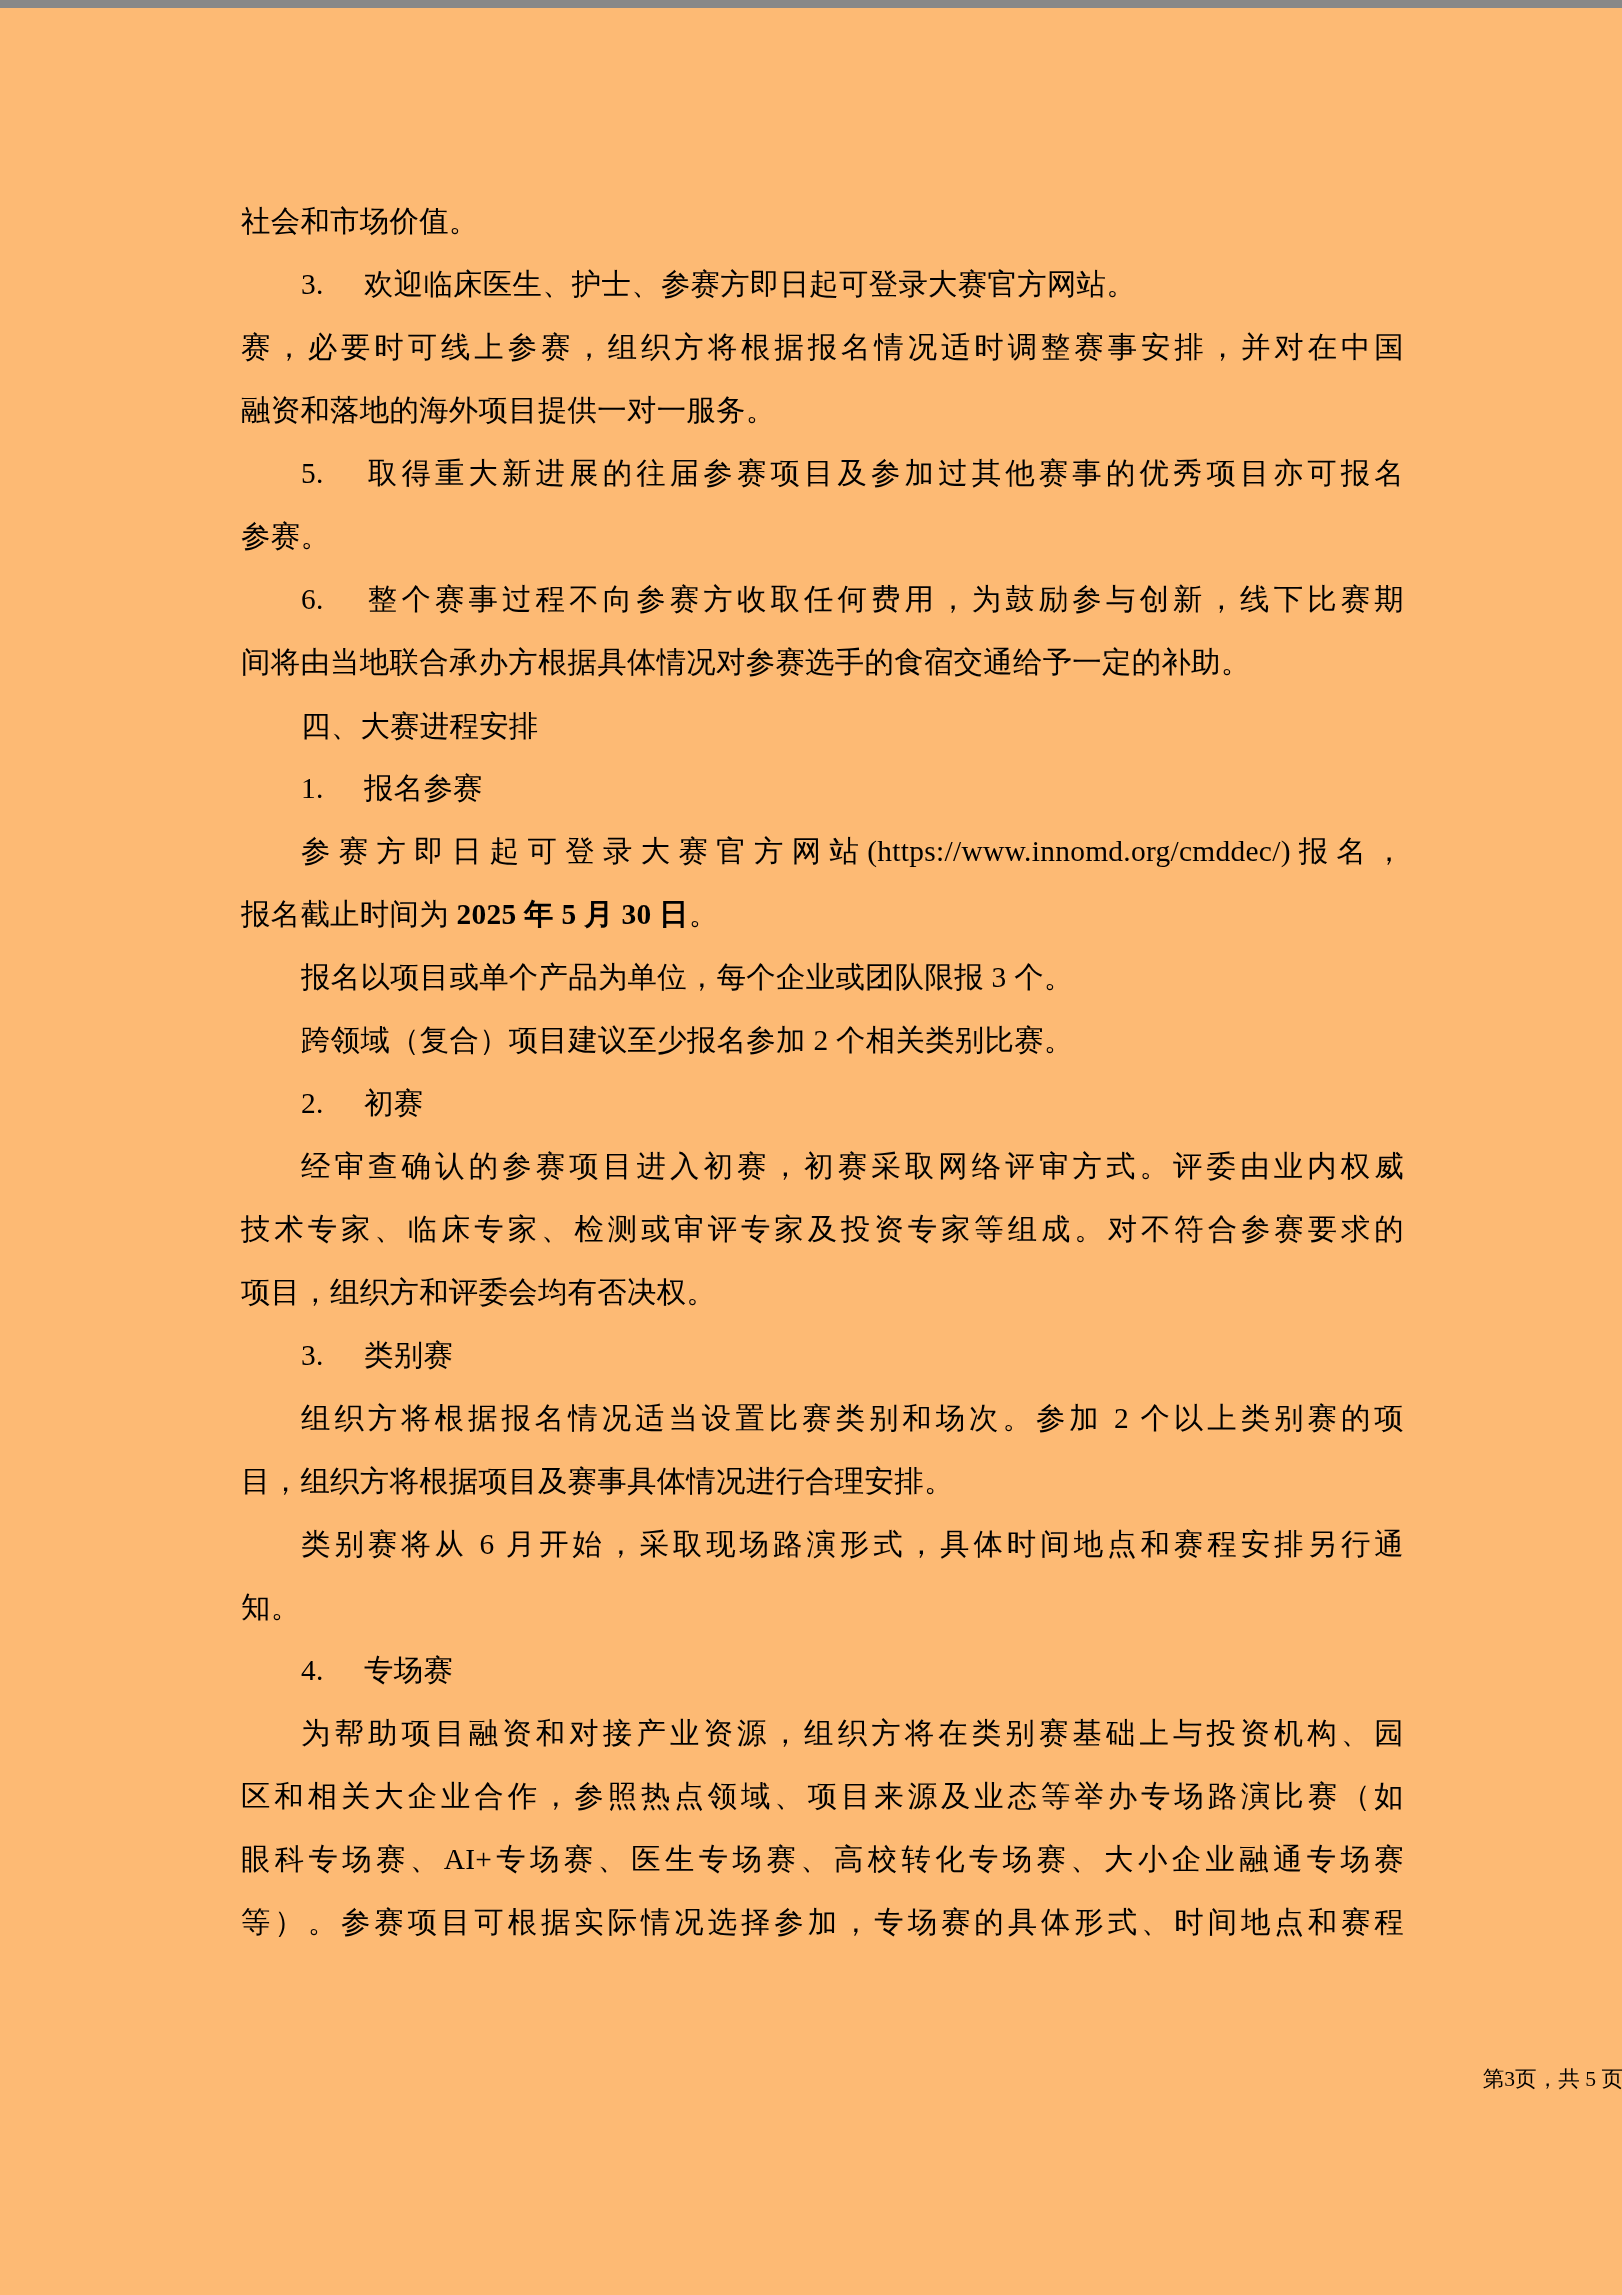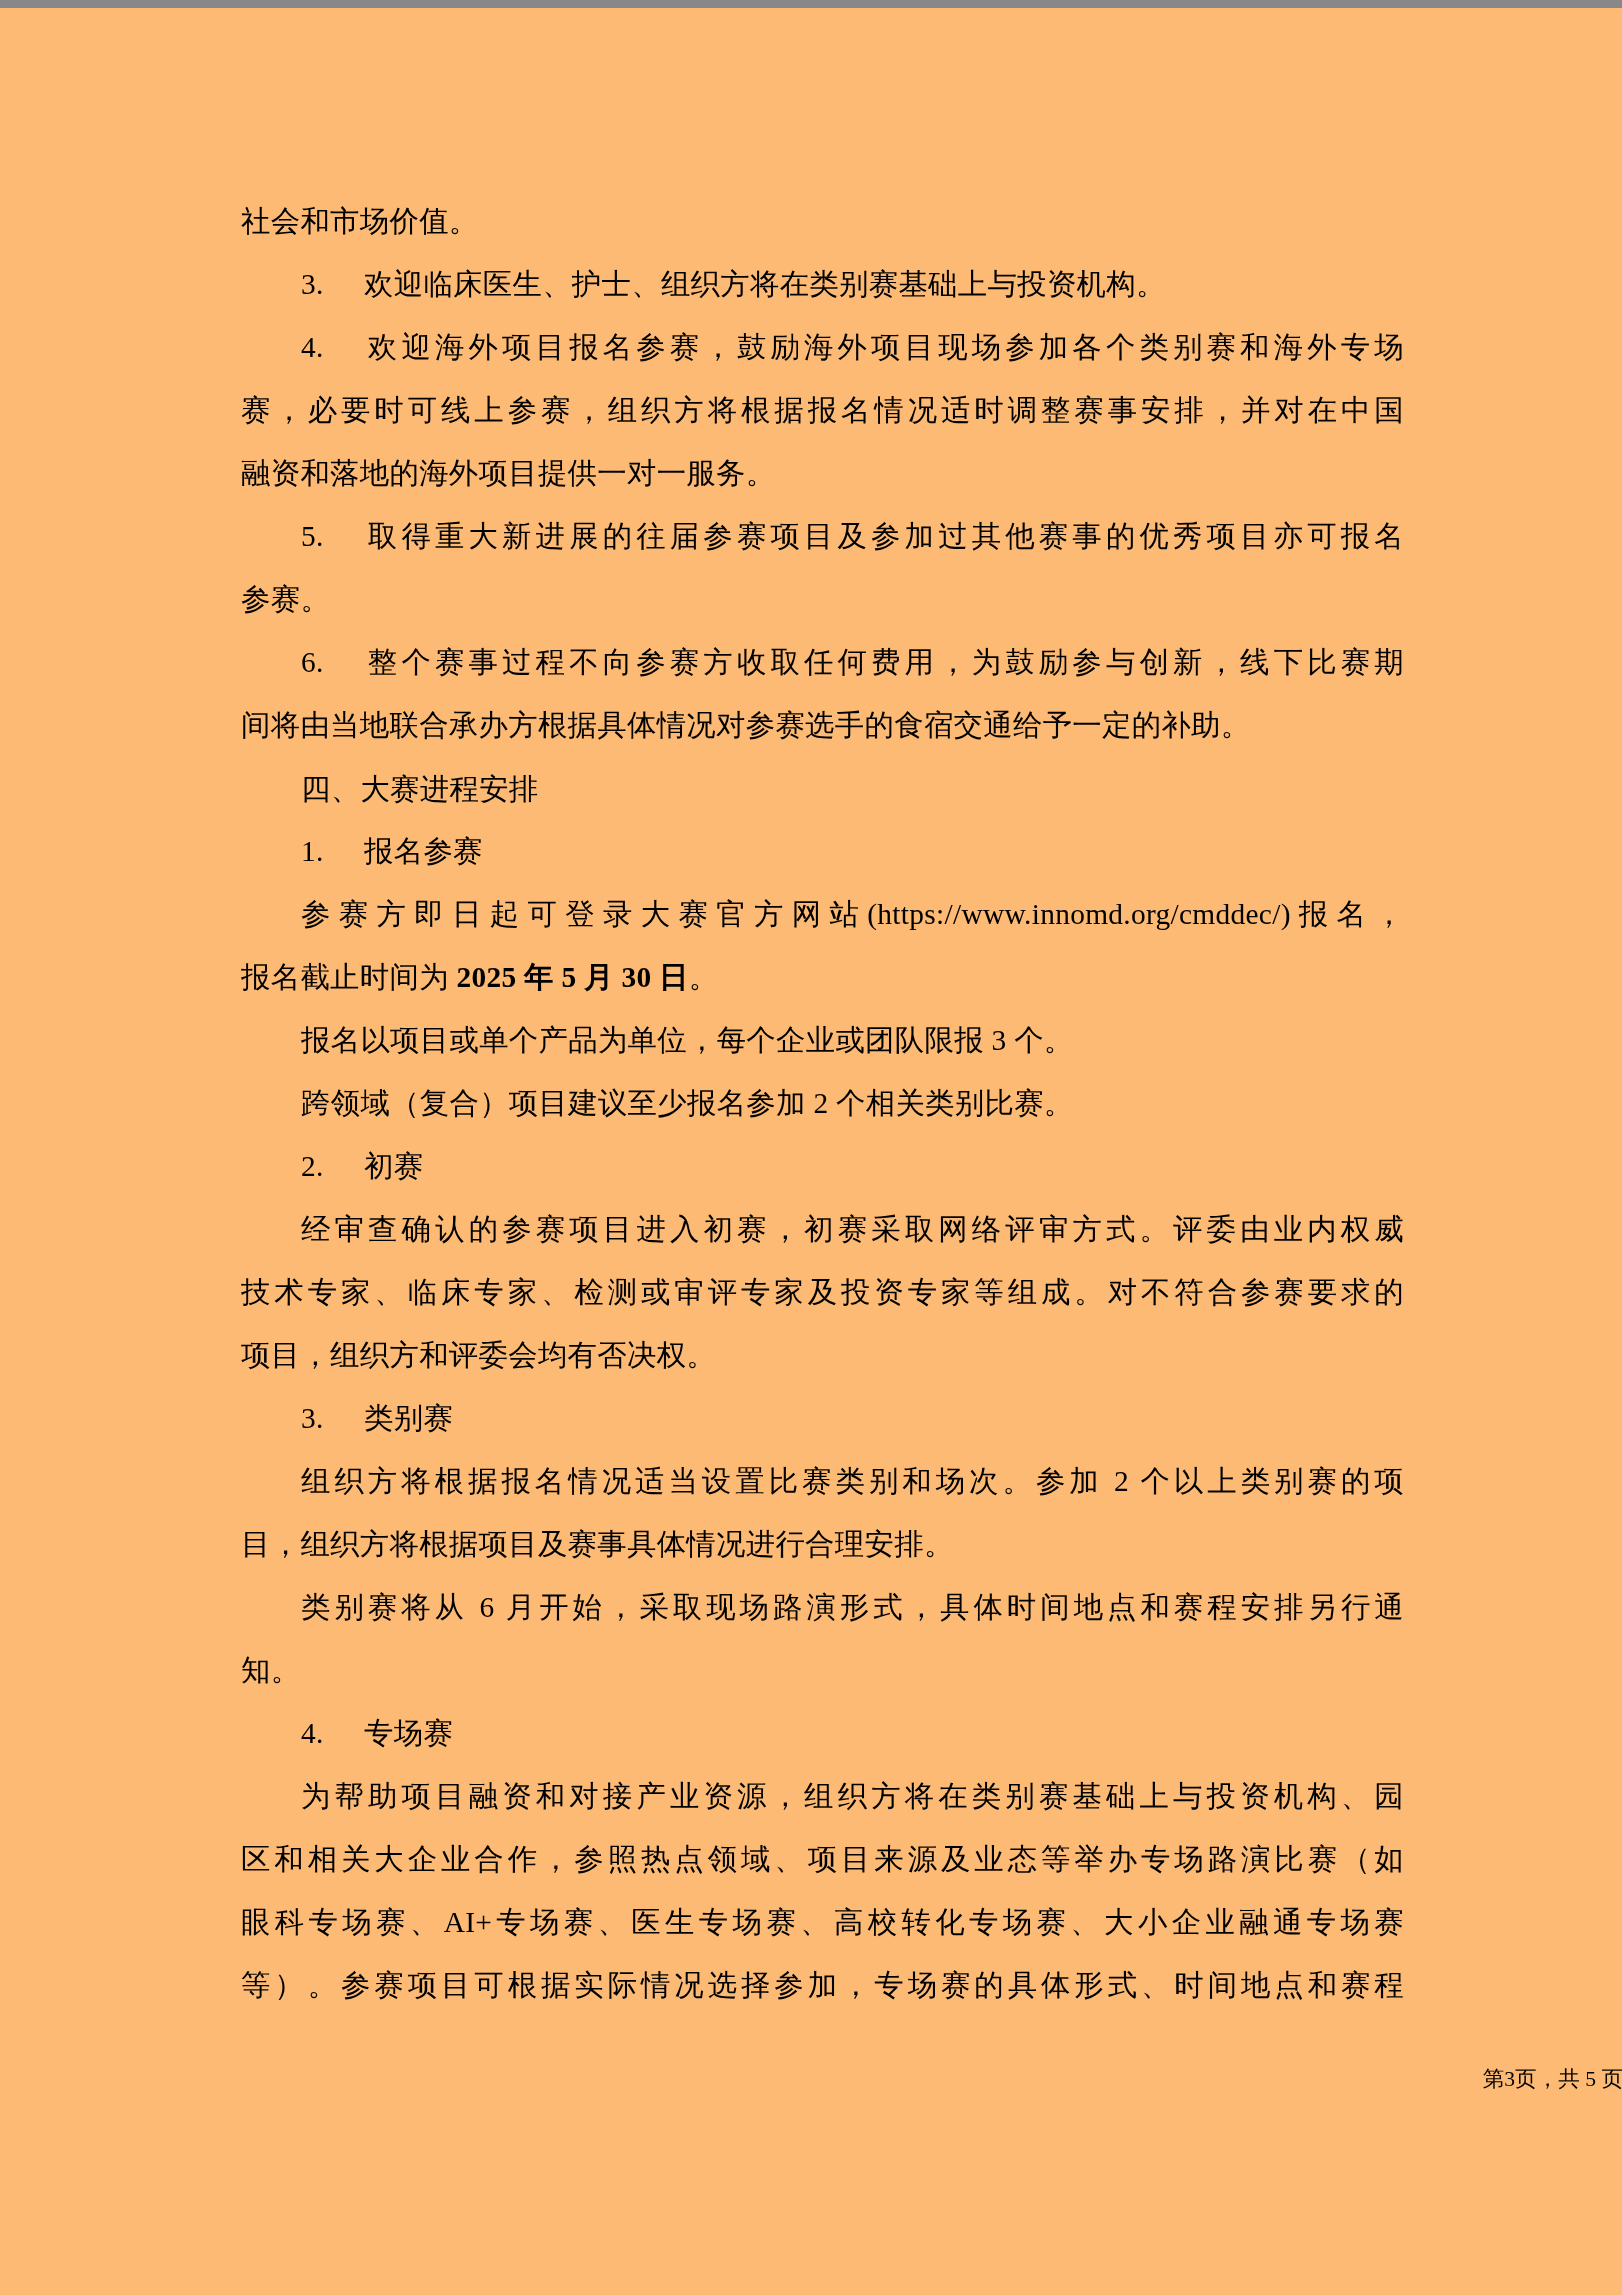--- a/index.html
+++ b/index.html
@@ -57,22 +57,21 @@
     font-size: 21.6px;
     line-height: 63px;
   }
 </style>
 </head>
 <body>
 
 <div class="page">
   <main class="doc-body" id="doc-body">
       <div class="line"><span>社会和市场价值。</span></div>
-      <div class="line ind"><span class="num">3.</span><span>欢迎临床医生、护士、组织方将在类别赛基础上与投资机构。</span></div>
-      <div class="line ind j"><span class="num">4.</span><span>欢迎海外项目报名参赛，鼓励海外项目现场参加各个类别赛和海外专场</span></div>
+      <div class="line ind"><span class="num">3.</span><span>欢迎临床医生、护士、参赛方即日起可登录大赛官方网站。</span></div>
       <div class="line j"><span>赛，必要时可线上参赛，组织方将根据报名情况适时调整赛事安排，并对在中国</span></div>
       <div class="line"><span>融资和落地的海外项目提供一对一服务。</span></div>
       <div class="line ind j"><span class="num">5.</span><span>取得重大新进展的往届参赛项目及参加过其他赛事的优秀项目亦可报名</span></div>
       <div class="line"><span>参赛。</span></div>
       <div class="line ind j"><span class="num">6.</span><span>整个赛事过程不向参赛方收取任何费用，为鼓励参与创新，线下比赛期</span></div>
       <div class="line"><span>间将由当地联合承办方根据具体情况对参赛选手的食宿交通给予一定的补助。</span></div>
       <div class="line ind h"><span>四、大赛进程安排</span></div>
       <div class="line ind"><span class="num">1.</span><span>报名参赛</span></div>
       <div class="line ind j"><span>参赛方即日起可登录大赛官方网站(https://www.innomd.org/cmddec/)报名，</span></div>
       <div class="line"><span>报名截止时间为 </span><span class="b">2025 年 5 月 30 日</span><span>。</span></div>

